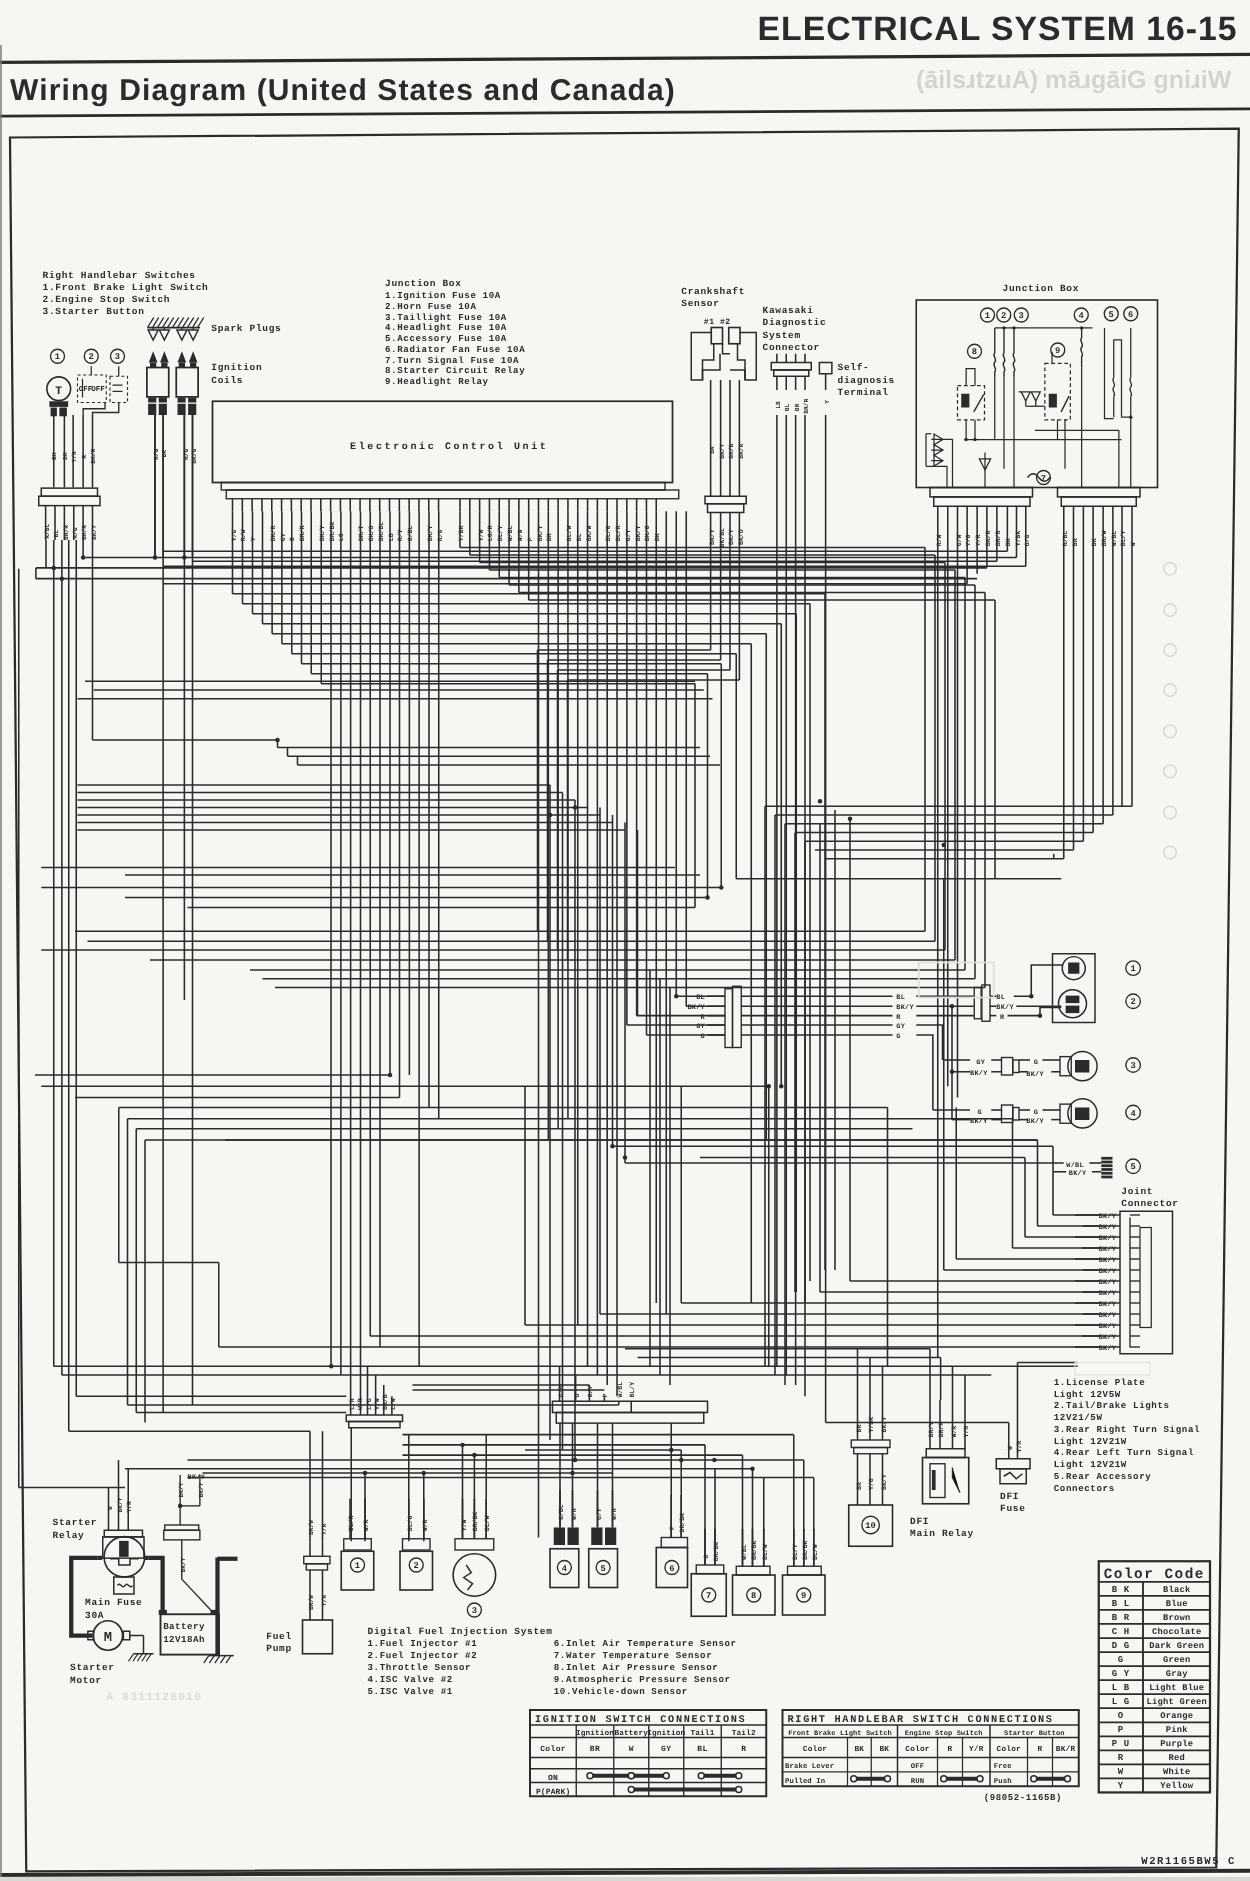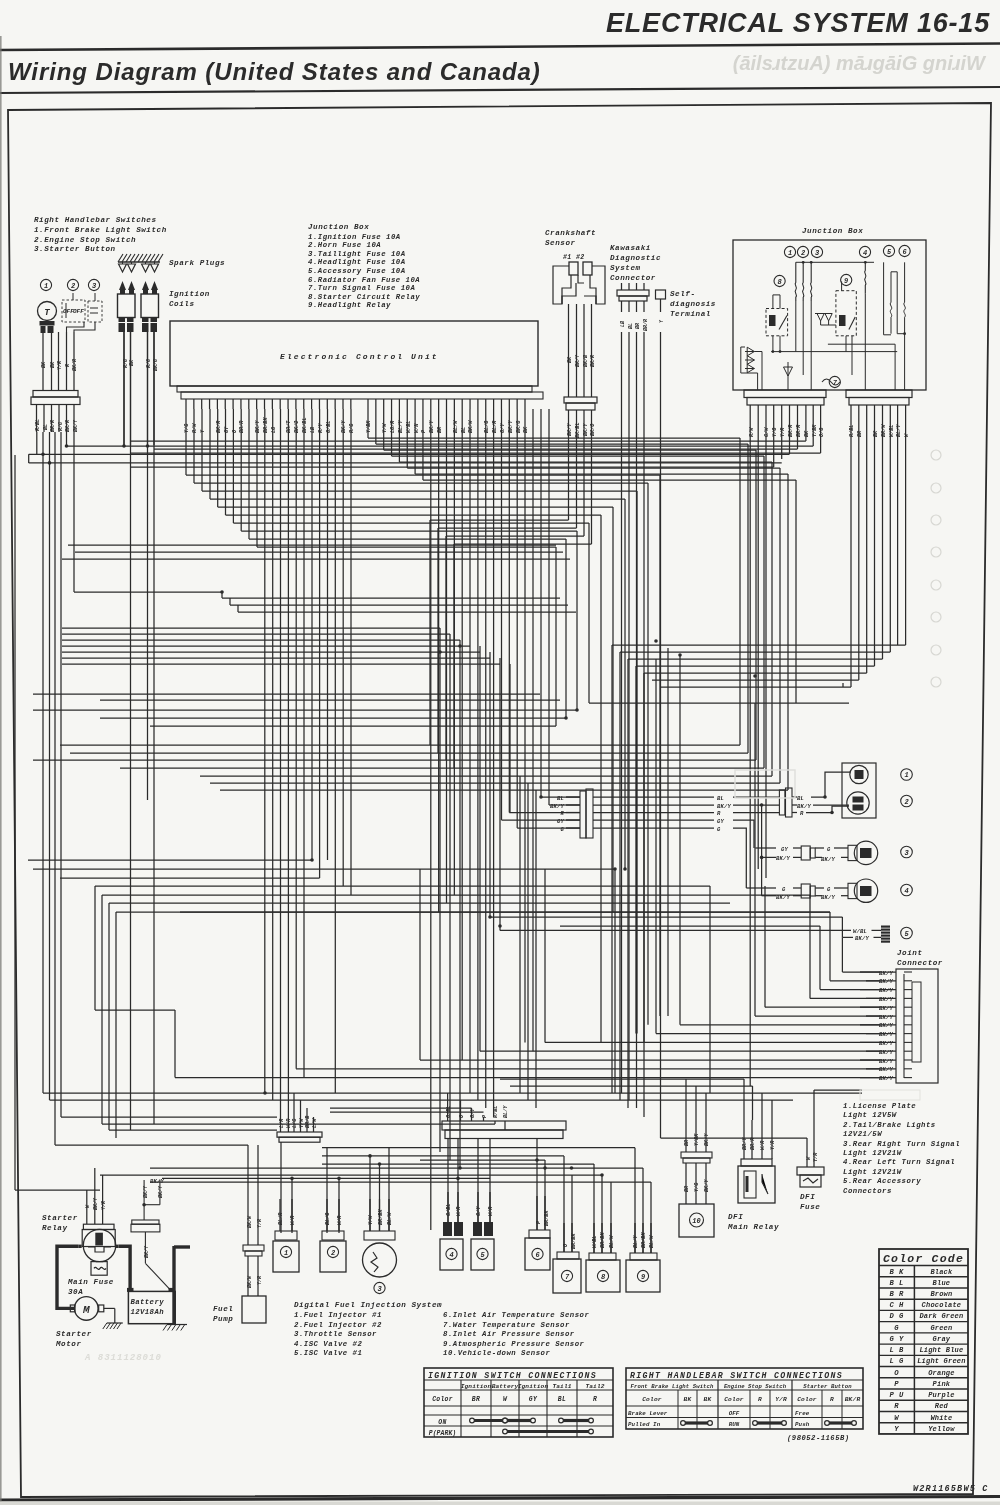--- a/index.html
+++ b/index.html
@@ -1,15 +1,15 @@
 <!DOCTYPE html>
 <html><head><meta charset="utf-8">
 <style>
 html,body{margin:0;padding:0;background:#e8e8e4;}
-#page{position:relative;width:1000px;height:1505px;background:#f6f6f3;overflow:hidden;font-style:italic;}
+#page{position:relative;width:1000px;height:1505px;background:#f6f6f3;overflow:hidden;}
 </style></head>
 <body>
 <div id="page">
 <svg width="1000" height="1505" viewBox="0 0 1000 1505">
 
 <text x="990" y="32" font-size="27" letter-spacing="0.8" font-weight="bold" text-anchor="end" fill="#2b2b2b" font-family="Liberation Sans, sans-serif">ELECTRICAL SYSTEM 16-15</text>
 
 <line x1="0" y1="50" x2="1000" y2="43.5" stroke="#2b2b2b" stroke-width="2.6"></line>
 
 <text x="985" y="70" font-size="20" letter-spacing="0" font-weight="bold" text-anchor="end" fill="#d4d4cf" font-family="Liberation Sans, sans-serif">(āilsɹtzuA) māɹgāiG gniɹiW</text>

